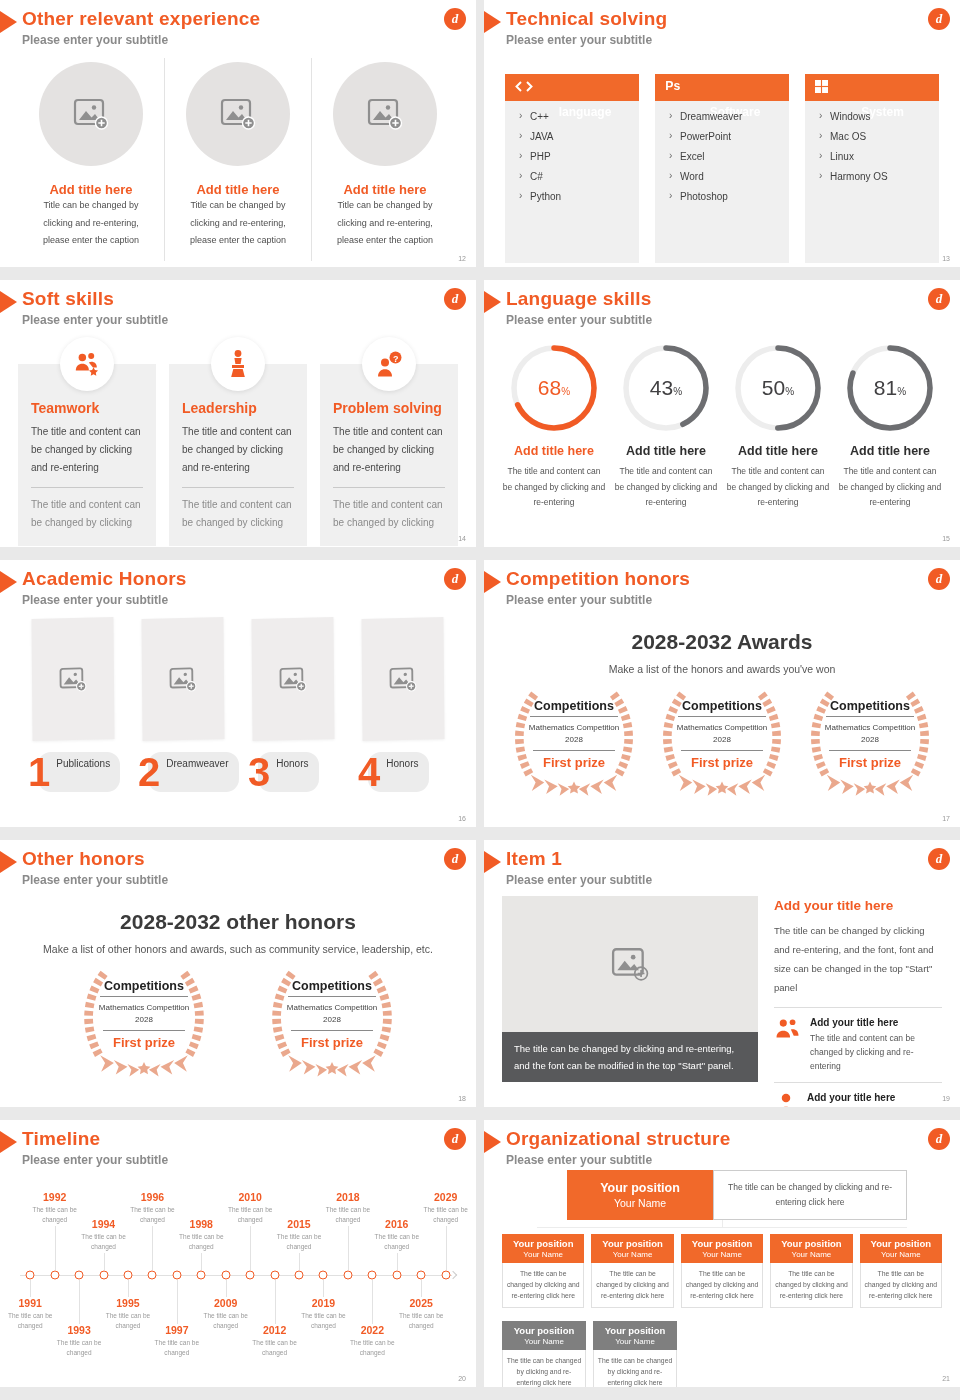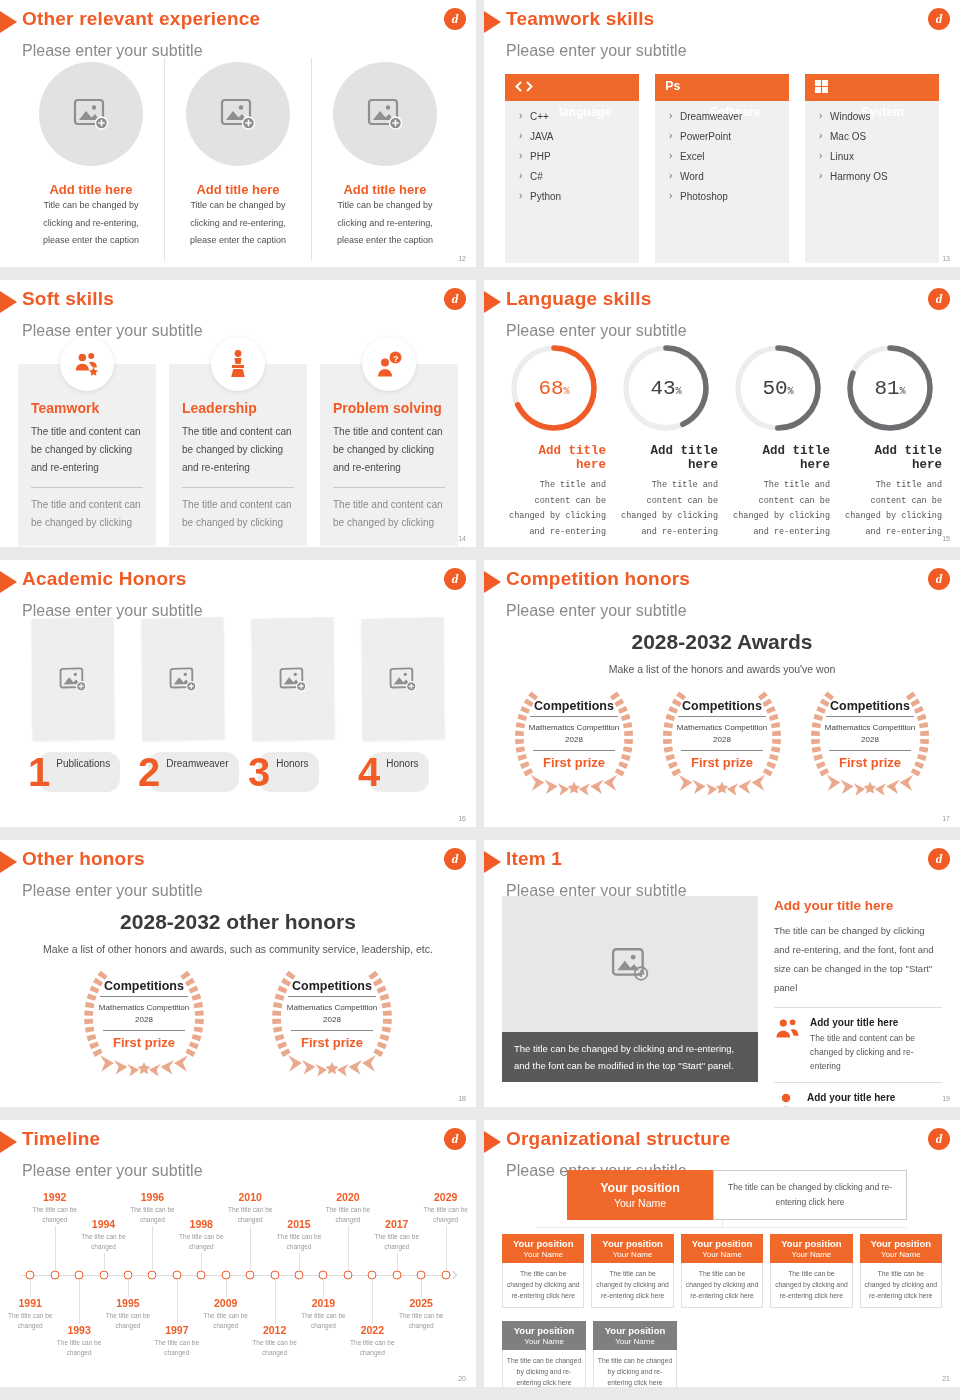--- a/index.html
+++ b/index.html
@@ -1,21 +1,21 @@
 <!DOCTYPE html>
 <html><head>
 <meta charset="utf-8">
 <style>
   html,body{margin:0;padding:0;}
   body{width:960px;height:1400px;background:#e9e9e9;font-family:"Liberation Sans",sans-serif;-webkit-font-smoothing:antialiased;}
   .grid{display:grid;grid-template-columns:476px 476px;grid-auto-rows:267px;gap:13px 8px;}
   .slide{position:relative;background:#fff;overflow:hidden;}
   .hdr-arrow{position:absolute;left:0;top:11px;width:0;height:0;border-top:11px solid transparent;border-bottom:11px solid transparent;border-left:17px solid #f15b25;}
   .s-title{position:absolute;top:8px;left:22px;font-size:19px;font-weight:bold;color:#f15b25;letter-spacing:.2px;}
-  .s-sub{position:absolute;top:42px;left:22px;font-size:16px;color:#8a8a8a;}
+  .s-sub{position:absolute;top:33px;left:22px;font-size:12px;color:#8a8a8a;font-weight:bold;}
   .logo{position:absolute;top:8px;right:10px;width:22px;height:22px;border-radius:50%;background:#f15b25;color:#fff;display:flex;align-items:center;justify-content:center;font-family:"Liberation Serif",serif;font-style:italic;font-weight:bold;font-size:13px;}
   .pagenum{position:absolute;right:10px;bottom:5px;font-size:7px;color:#999;}
   .bodyarea{position:absolute;left:18px;right:18px;top:50px;bottom:14px;}
 
   
   .exp-row{display:flex;height:100%;padding-top:8px;}
   .exp-col{flex:1;text-align:center;padding:0 8px;}
   .exp-col + .exp-col{border-left:1px solid #e3e3e3;}
   .exp-circle{width:104px;height:104px;border-radius:50%;background:#e4e2e1;margin:4px auto 0;display:flex;align-items:center;justify-content:center;}
   .exp-title{margin-top:16px;font-size:13px;font-weight:bold;color:#f15b25;}
@@ -35,21 +35,21 @@
   .soft-row{display:flex;justify-content:center;gap:13px;padding-top:34px;}
   .soft-card{position:relative;width:136px;background:#f0f0f0;padding:36px 13px 14px;}
   .soft-circle{position:absolute;top:-27px;left:calc(50% - 27px);width:54px;height:54px;border-radius:50%;background:#fff;box-shadow:0 1px 5px rgba(0,0,0,.10);display:flex;align-items:center;justify-content:center;}
   .soft-title{font-size:14px;font-weight:bold;color:#f15b25;margin-bottom:7px;}
   .soft-t1{font-size:10px;color:#4a4a4a;line-height:1.8;}
   .soft-div{border-top:1px solid #c9c9c9;margin:10px 0 8px;}
   .soft-t2{font-size:10px;color:#8b8b8b;line-height:1.8;}
 
   
   .don-row{display:flex;justify-content:center;gap:8px;padding-top:12px;}
-  .don-item{width:106px;text-align:right;font-family:Liberation Mono, monospace;}
+  .don-item{width:106px;text-align:center;}
   .donut{position:relative;width:92px;height:92px;margin:0 auto;}
   .don-track{stroke:#ededed;}
   .don-arc{stroke:#6d6e71;}
   .don-item.accent .don-arc{stroke:#f15b25;}
   .don-center{position:absolute;inset:0;display:flex;align-items:center;justify-content:center;}
   .don-num{font-size:21px;color:#414042;}
   .don-unit{font-size:10px;color:#414042;margin-top:6px;}
   .don-item.accent .don-num,.don-item.accent .don-unit,.don-item.accent .don-title{color:#f15b25;}
   .don-title{font-size:12.5px;font-weight:bold;color:#2f2f2f;margin:10px 0 6px;}
   .don-cap{font-size:8.5px;color:#555;line-height:1.85;}
@@ -180,21 +180,21 @@
           <div class="exp-title">Add title here</div>
           <div class="exp-cap">Title can be changed by clicking and re-entering, please enter the caption</div>
         </div>
         </div>
     </div>
     <div class="pagenum">12</div>
   </div>
 
   <div class="slide">
     <div class="hdr-arrow"></div>
-    <div class="s-title">Teamwork skills</div>
+    <div class="s-title">Technical solving</div>
     <div class="s-sub">Please enter your subtitle</div>
     <div class="logo">
         <span>d</span>
       </div>
     <div class="bodyarea">
       <div class="tech-row">
         <div class="tech-col">
           <div class="tech-head">
               <span><svg width="18" height="13" viewBox="0 0 24 16">
                   <path d="M8 2 L2 8 l6 6 M16 2 l6 6 -6 6" stroke="#fff" stroke-width="2.6" fill="none"></path>
@@ -775,37 +775,37 @@
             <div class="tl-dot"></div>
             <div class="tl-label">
               <div class="tl-year">2019</div>
               <div class="tl-note">The title can be changed</div>
             </div>
           </div>
             <div class="tl-item up far">
             <div class="tl-conn"></div>
             <div class="tl-dot"></div>
             <div class="tl-label">
-              <div class="tl-year">2020</div>
+              <div class="tl-year">2018</div>
               <div class="tl-note">The title can be changed</div>
             </div>
           </div>
             <div class="tl-item down far">
             <div class="tl-conn"></div>
             <div class="tl-dot"></div>
             <div class="tl-label">
               <div class="tl-year">2022</div>
               <div class="tl-note">The title can be changed</div>
             </div>
           </div>
             <div class="tl-item up near">
             <div class="tl-conn"></div>
             <div class="tl-dot"></div>
             <div class="tl-label">
-              <div class="tl-year">2017</div>
+              <div class="tl-year">2016</div>
               <div class="tl-note">The title can be changed</div>
             </div>
           </div>
             <div class="tl-item down near">
             <div class="tl-conn"></div>
             <div class="tl-dot"></div>
             <div class="tl-label">
               <div class="tl-year">2025</div>
               <div class="tl-note">The title can be changed</div>
             </div>

